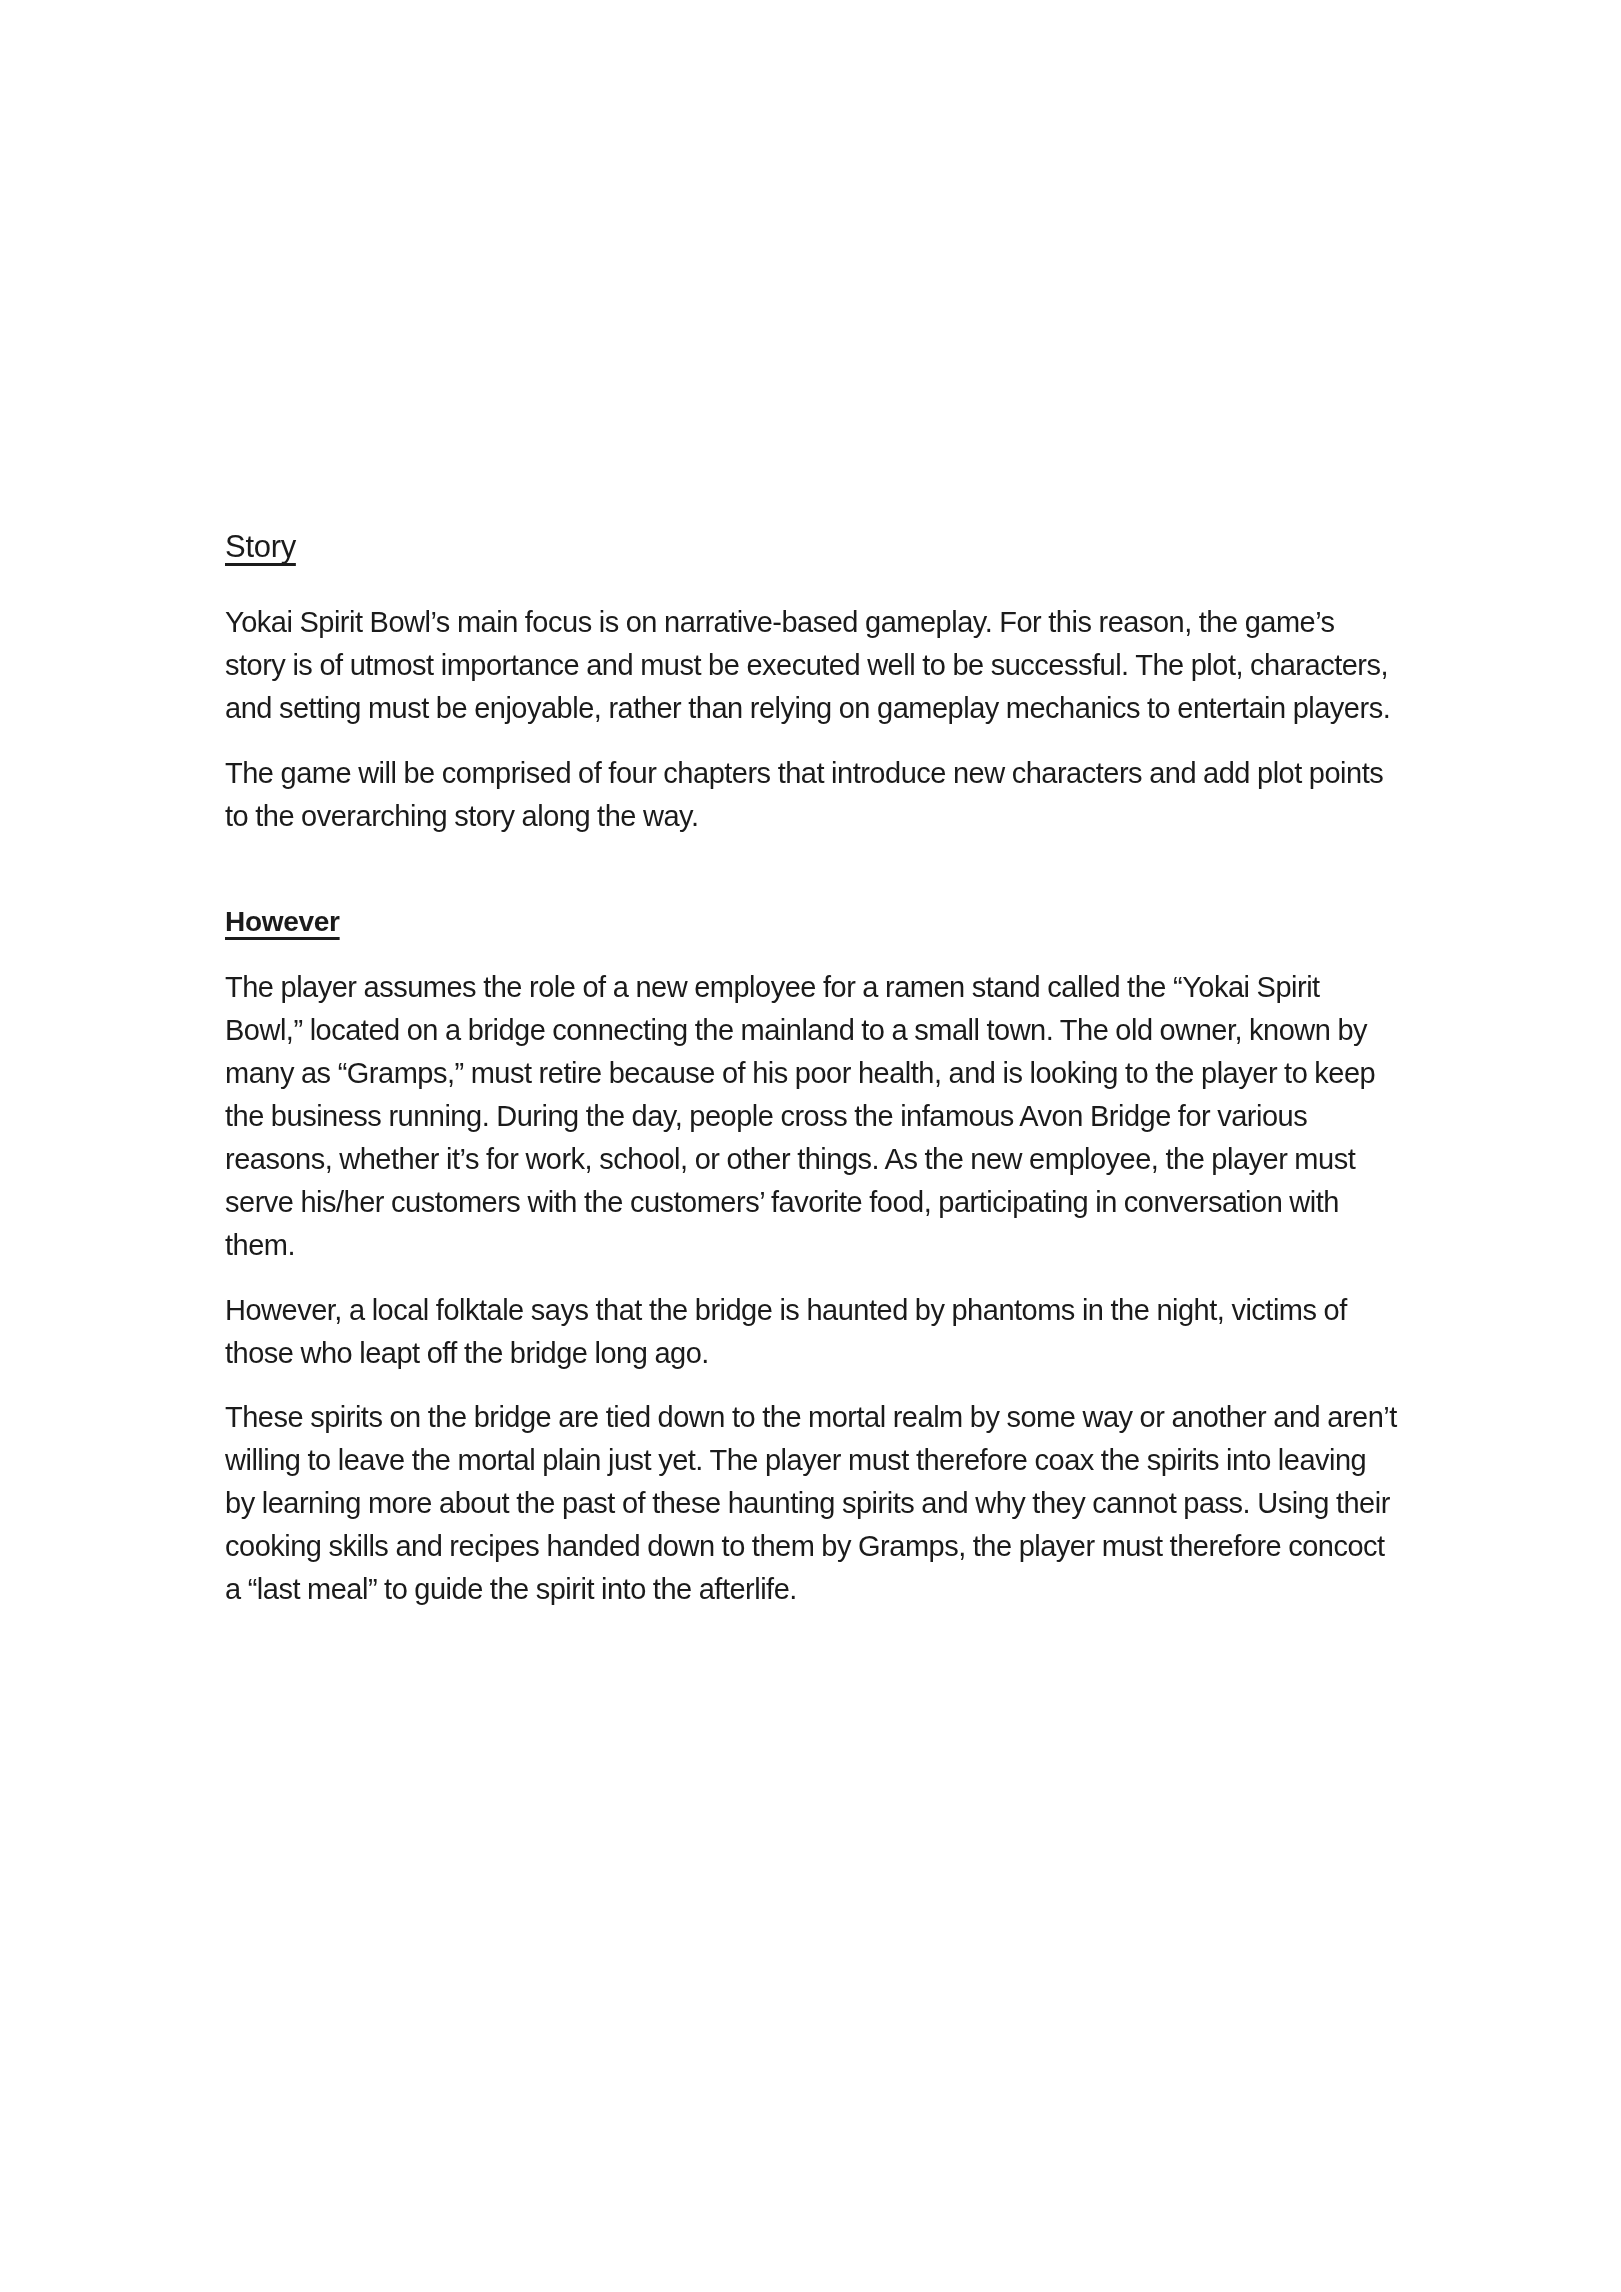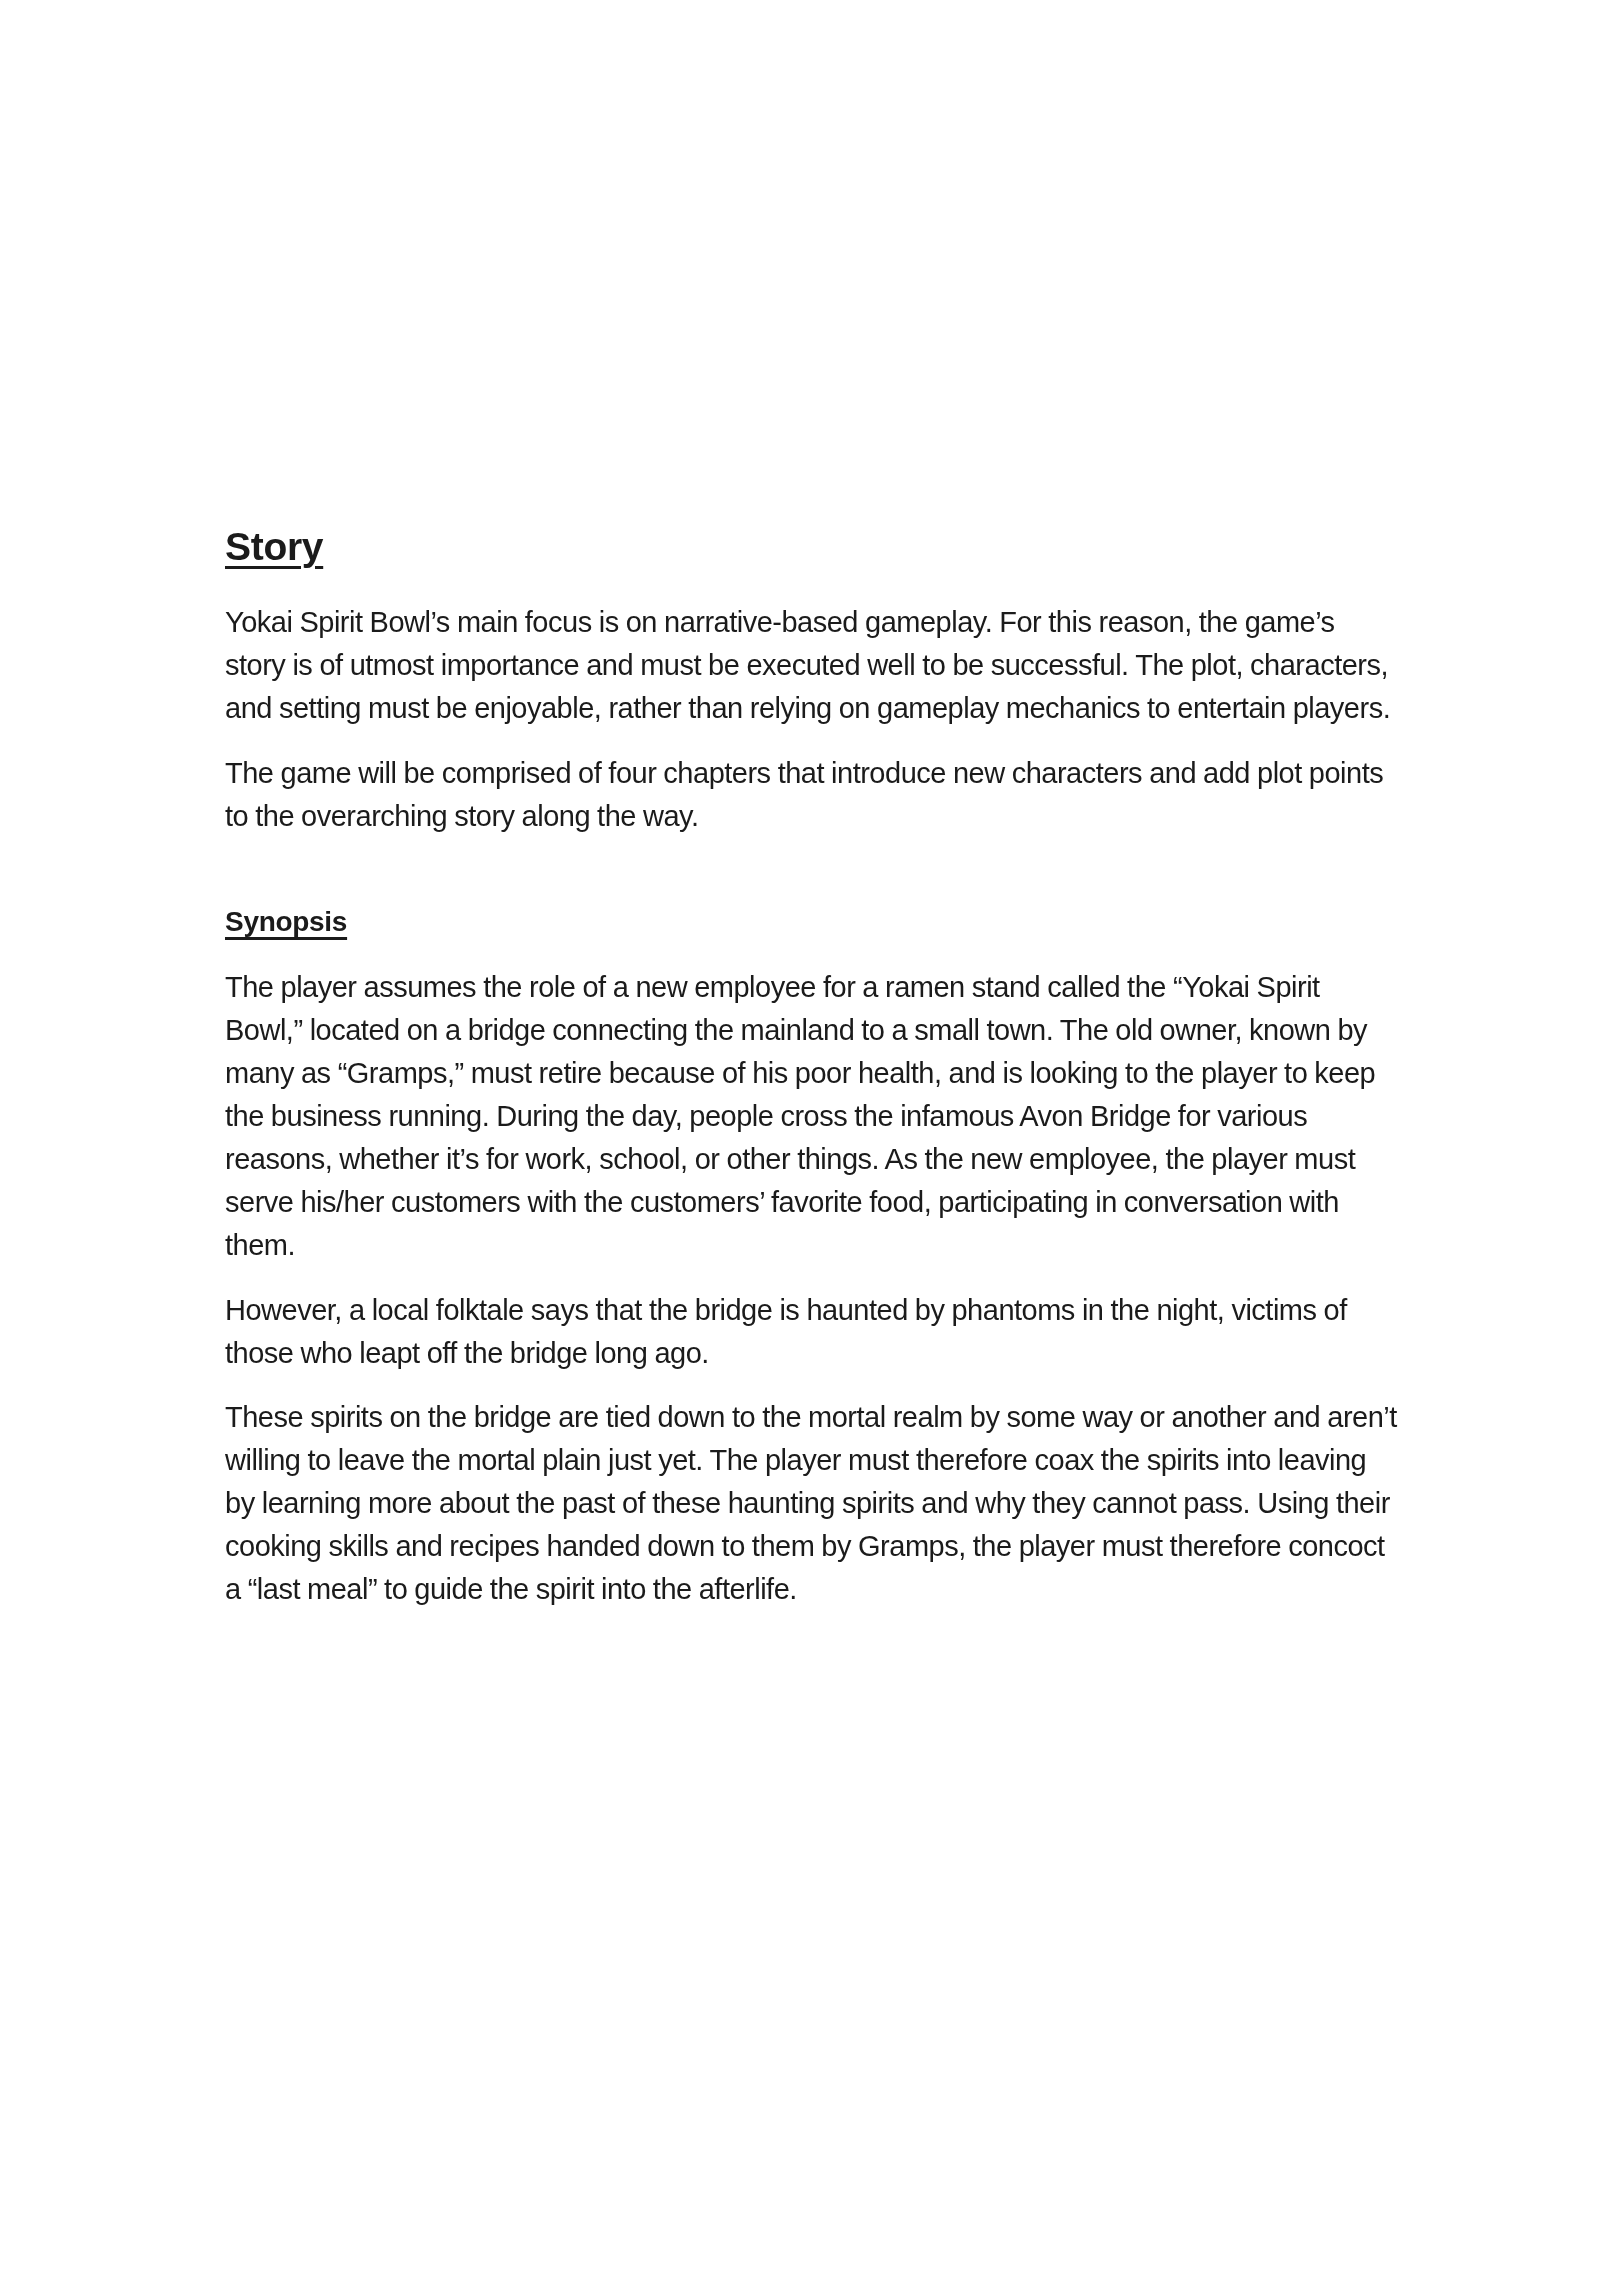--- a/index.html
+++ b/index.html
@@ -15,22 +15,22 @@
     box-sizing: border-box;
     padding: 525px 224px 0 225px;
     font-family: "Liberation Sans", "DejaVu Sans", sans-serif;
     color: #1b1b1b;
     overflow: hidden;
   }
   .content {
     width: 1172px;
   }
   .h-main {
-    font-size: 39px;
-    font-weight: bold;
+    font-size: 31px;
+    font-weight: normal;
     line-height: 43px;
     margin: 0 0 33px 0;
     letter-spacing: -0.3px;
   }
   .h-sub {
     font-size: 28px;
     font-weight: bold;
     line-height: 39px;
     margin: 64px 0 25.5px 0;
     letter-spacing: -0.3px;
@@ -52,21 +52,21 @@
 <body>
 
 <div class="page">
   <div class="content">
 
     <h1 class="h-main"><span class="ul">Story</span></h1>
 
     <p class="para">Yokai Spirit Bowl’s main focus is on narrative-based gameplay. For this reason, the game’s story is of utmost importance and must be executed well to be successful. The plot, characters, and setting must be enjoyable, rather than relying on gameplay mechanics to entertain players.</p>
     <p class="para">The game will be comprised of four chapters that introduce new characters and add plot points to the overarching story along the way.</p>
 
-    <h2 class="h-sub"><span class="ul">Synopsis</span></h2>
+    <h2 class="h-sub"><span class="ul">However</span></h2>
 
     <p class="para">The player assumes the role of a new employee for a ramen stand called the “Yokai Spirit Bowl,” located on a bridge connecting the mainland to a small town. The old owner, known by many as “Gramps,” must retire because of his poor health, and is looking to the player to keep the business running. During the day, people cross the infamous Avon Bridge for various reasons, whether it’s for work, school, or other things. As the new employee, the player must serve his/her customers with the customers’ favorite food, participating in conversation with them.</p>
     <p class="para">However, a local folktale says that the bridge is haunted by phantoms in the night, victims of those who leapt off the bridge long ago.</p>
     <p class="para">These spirits on the bridge are tied down to the mortal realm by some way or another and aren’t willing to leave the mortal plain just yet. The player must therefore coax the spirits into leaving by learning more about the past of these haunting spirits and why they cannot pass. Using their cooking skills and recipes handed down to them by Gramps, the player must therefore concoct a “last meal” to guide the spirit into the afterlife.</p>
 
   </div>
 </div>
 
 
 </body></html>

